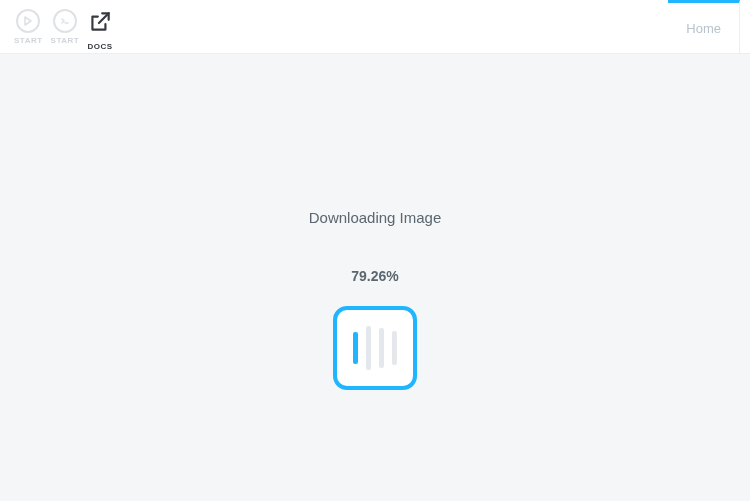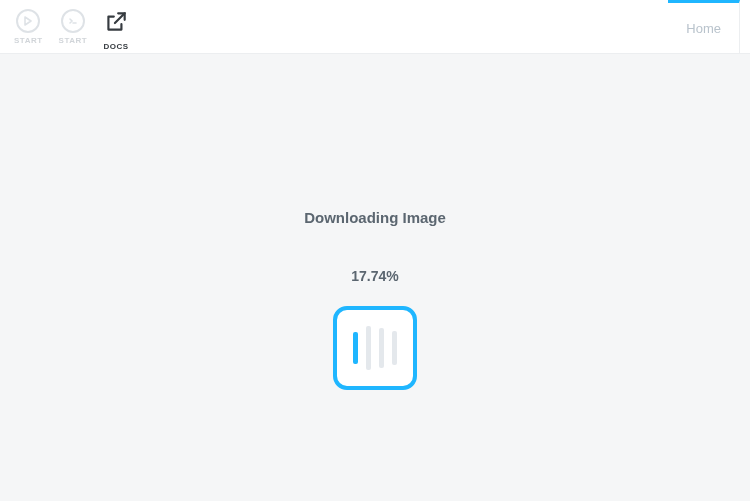--- a/index.html
+++ b/index.html
@@ -7,21 +7,21 @@
   body { background: #f5f6f7; display: flex; flex-direction: column; }
 
   .topbar {
     background: #ffffff;
     height: 54px;
     display: flex;
     align-items: center;
     padding: 0 10px;
     border-bottom: 1px solid #eceef0;
   }
-  .tb-left { display: flex; align-items: flex-start; gap: 8px; padding-top: 6px; }
+  .tb-left { display: flex; align-items: flex-start; padding-top: 6px; }
   .tb-btn { display: flex; flex-direction: column; align-items: center; cursor: pointer; padding: 0 4px; }
   .tb-btn.disabled { opacity: 0.45; cursor: default; }
   .tb-icon-circle {
     width: 24px; height: 24px; border: 2px solid #b7c0c9; border-radius: 50%;
     display: flex; align-items: center; justify-content: center;
   }
   .tb-btn-label {
     font-size: 8px; letter-spacing: 0.5px; color: #9aa3ac; margin-top: 3px; font-weight: 600;
   }
   .tb-btn.active .tb-btn-label { color: #363b40; }
@@ -30,21 +30,21 @@
 
   .tabs { display: flex; height: 100%; }
   .tab {
     height: 100%; display: flex; align-items: center; padding: 0 18px;
     font-size: 13px; color: #c6ccd2; border-top: 3px solid transparent; border-right: 1px solid #eceef0;
     cursor: pointer;
   }
   .tab.active { border-top-color: #1fb6ff; color: #b9c3cc; }
 
   .main { flex: 1; display: flex; flex-direction: column; align-items: center; justify-content: flex-start; padding-top: 155px; }
-  .title { font-size: 15px; color: #5b6670; font-weight: 700; }
+  .title { font-size: 15px; color: #5b6670; font-weight: 400; }
   .percent { font-size: 14px; color: #5b6670; font-weight: 600; margin-top: 42px; }
   .spinner-box {
     margin-top: 22px;
     width: 84px; height: 84px;
     border: 4px solid #1fb6ff; border-radius: 14px;
     display: flex; align-items: center; justify-content: center; gap: 8px;
     background: #fff;
   }
   .bar { width: 5px; height: 40px; border-radius: 2px; background: #e4e8ec; }
   .bar.b1 { background: #1fb6ff; height: 32px; }
@@ -94,20 +94,20 @@
 
   <div class="tabs">
     <div class="tab active">
       <span>Home</span>
     </div>
   </div>
 </div>
 
 <div class="main">
   <div class="title">Downloading Image</div>
-  <div class="percent">17.74%</div>
+  <div class="percent">79.26%</div>
   <div class="spinner-box">
     <div class="bar b1"></div>
     <div class="bar b2"></div>
     <div class="bar b3"></div>
     <div class="bar b4"></div>
   </div>
 </div>
 
 </body></html>

